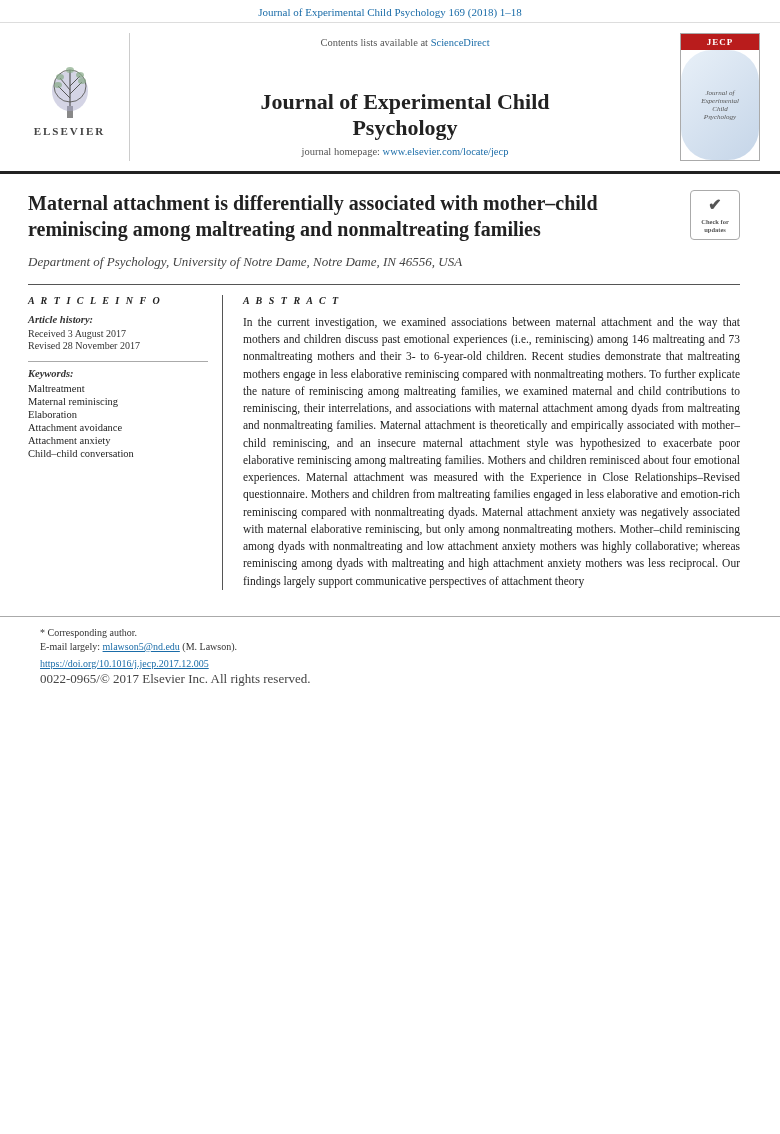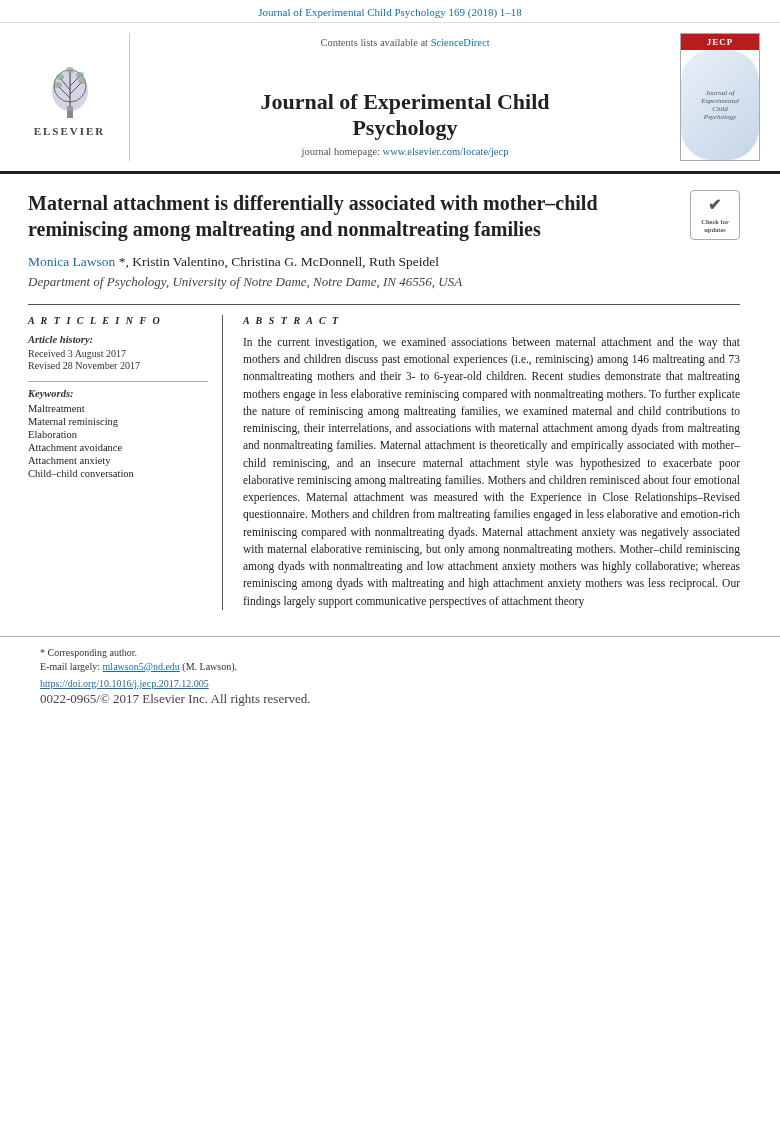--- a/index.html
+++ b/index.html
@@ -352,26 +352,20 @@
 <div class="main-content">
 
   <div class="article-title">
     <span>Maternal attachment is differentially associated with mother–child reminiscing among maltreating and nonmaltreating families</span>
     <div class="check-updates-badge">
       <div class="badge-icon">✔</div>
       <div style="font-size:6.5px; color:#555; text-align:center;">Check for updates</div>
     </div>
   </div>
 
-  <div class="authors">
-    <span>
-      <a href="#">Monica Lawson</a> *,
-      <span> Kristin Valentino, Christina G. McDonnell, Ruth Speidel</span>
-    </span>
-  </div>
 
   <div class="affiliation">Department of Psychology, University of Notre Dame, Notre Dame, IN 46556, USA</div>
 
   <div class="two-col">
 
     <div class="article-info-col">
       <div class="section-heading">A R T I C L E   I N F O</div>
 
       <div class="article-history-label">Article history:</div>
       <div class="article-history-date">Received 3 August 2017</div>

